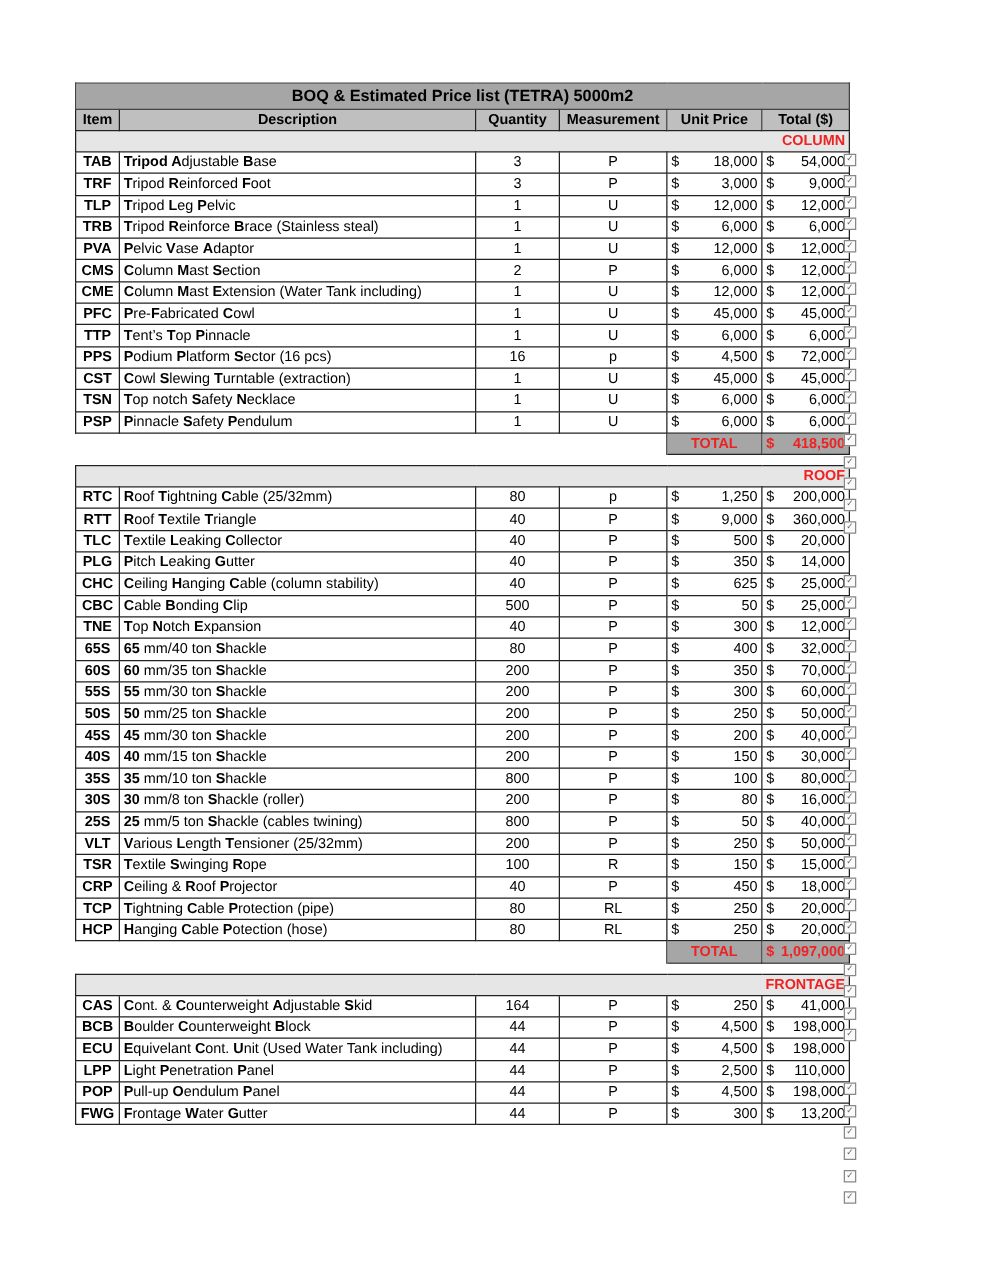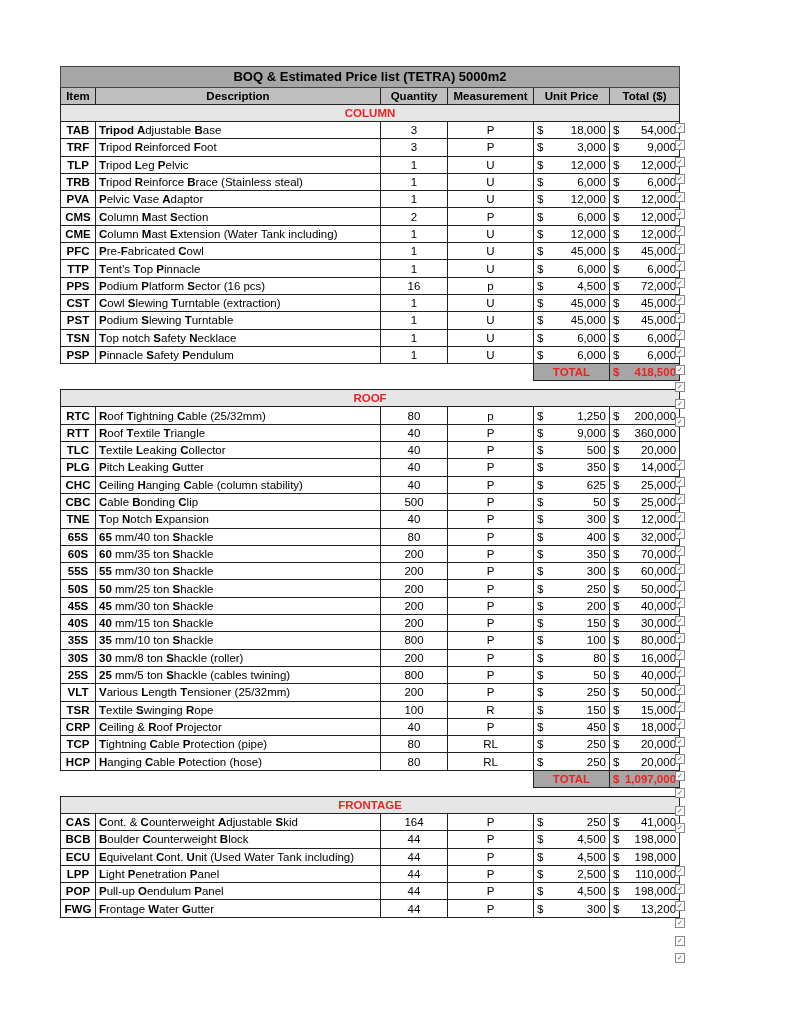--- a/index.html
+++ b/index.html
@@ -2,21 +2,21 @@
 <html><head>
 <meta charset="utf-8">
 <style>
   html, body { margin: 0; padding: 0; background: #ffffff; }
   body { width: 787px; height: 1024px; position: relative; font-family: "Liberation Sans", sans-serif; color: #000; overflow: hidden; }
   .sheet { position: absolute; left: 60px; top: 66px; width: 609px; }
   table { border-collapse: collapse; width: 609px; table-layout: fixed; font-size: 11.5px; }
   td, th { border: 1px solid #222; padding: 0 3px; height: 16.3px; line-height: 16px; white-space: nowrap; overflow: hidden; }
   .title-row td { background: #a6a6a6; font-weight: bold; font-size: 13px; text-align: center; height: 20px; border: 1.5px solid #444; }
   .head-row th { background: #bfbfbf; font-weight: bold; font-size: 11.5px; text-align: center; height: 16px; }
-  .section-row td { background: #e6e6e6; color: #ee2222; font-weight: bold; text-align: center; height: 16px; }
+  .section-row td { background: #e6e6e6; color: #ee2222; font-weight: bold; text-align: right; height: 16px; }
   .code { font-weight: bold; text-align: center; }
   .desc b { font-weight: bold; }
   .center { text-align: center; }
   .money { display: flex; justify-content: space-between; }
   .total-row td.blank { border-left: none; border-bottom: none; border-right: 1px solid #222; }
   .total-row td.tot { background: #a6a6a6; color: #ee2222; font-weight: bold; }
   .gap td { border: none; height: 8px; padding: 0; }
   .cb { position: absolute; width: 8px; height: 8px; border: 1px solid #888; background: #fafafa; font-size: 7px; line-height: 8px; text-align: center; color: #666; }
 </style>
 </head>
@@ -223,38 +223,20 @@
           <td>
             <div class="money">
               <span>$</span>
               <span>72,000</span>
             </div>
           </td>
         </tr>
         <tr>
           <td class="code">CST</td>
           <td class="desc"><b>C</b><span>owl </span><b>S</b><span>lewing </span><b>T</b><span>urntable (extraction)</span></td>
-          <td class="center">1</td>
-          <td class="center">U</td>
-          <td>
-            <div class="money">
-              <span>$</span>
-              <span>45,000</span>
-            </div>
-          </td>
-          <td>
-            <div class="money">
-              <span>$</span>
-              <span>45,000</span>
-            </div>
-          </td>
-        </tr>
-        <tr>
-          <td class="code">PST</td>
-          <td class="desc"><b>P</b><span>odium </span><b>S</b><span>lewing </span><b>T</b><span>urntable</span></td>
           <td class="center">1</td>
           <td class="center">U</td>
           <td>
             <div class="money">
               <span>$</span>
               <span>45,000</span>
             </div>
           </td>
           <td>
             <div class="money">

